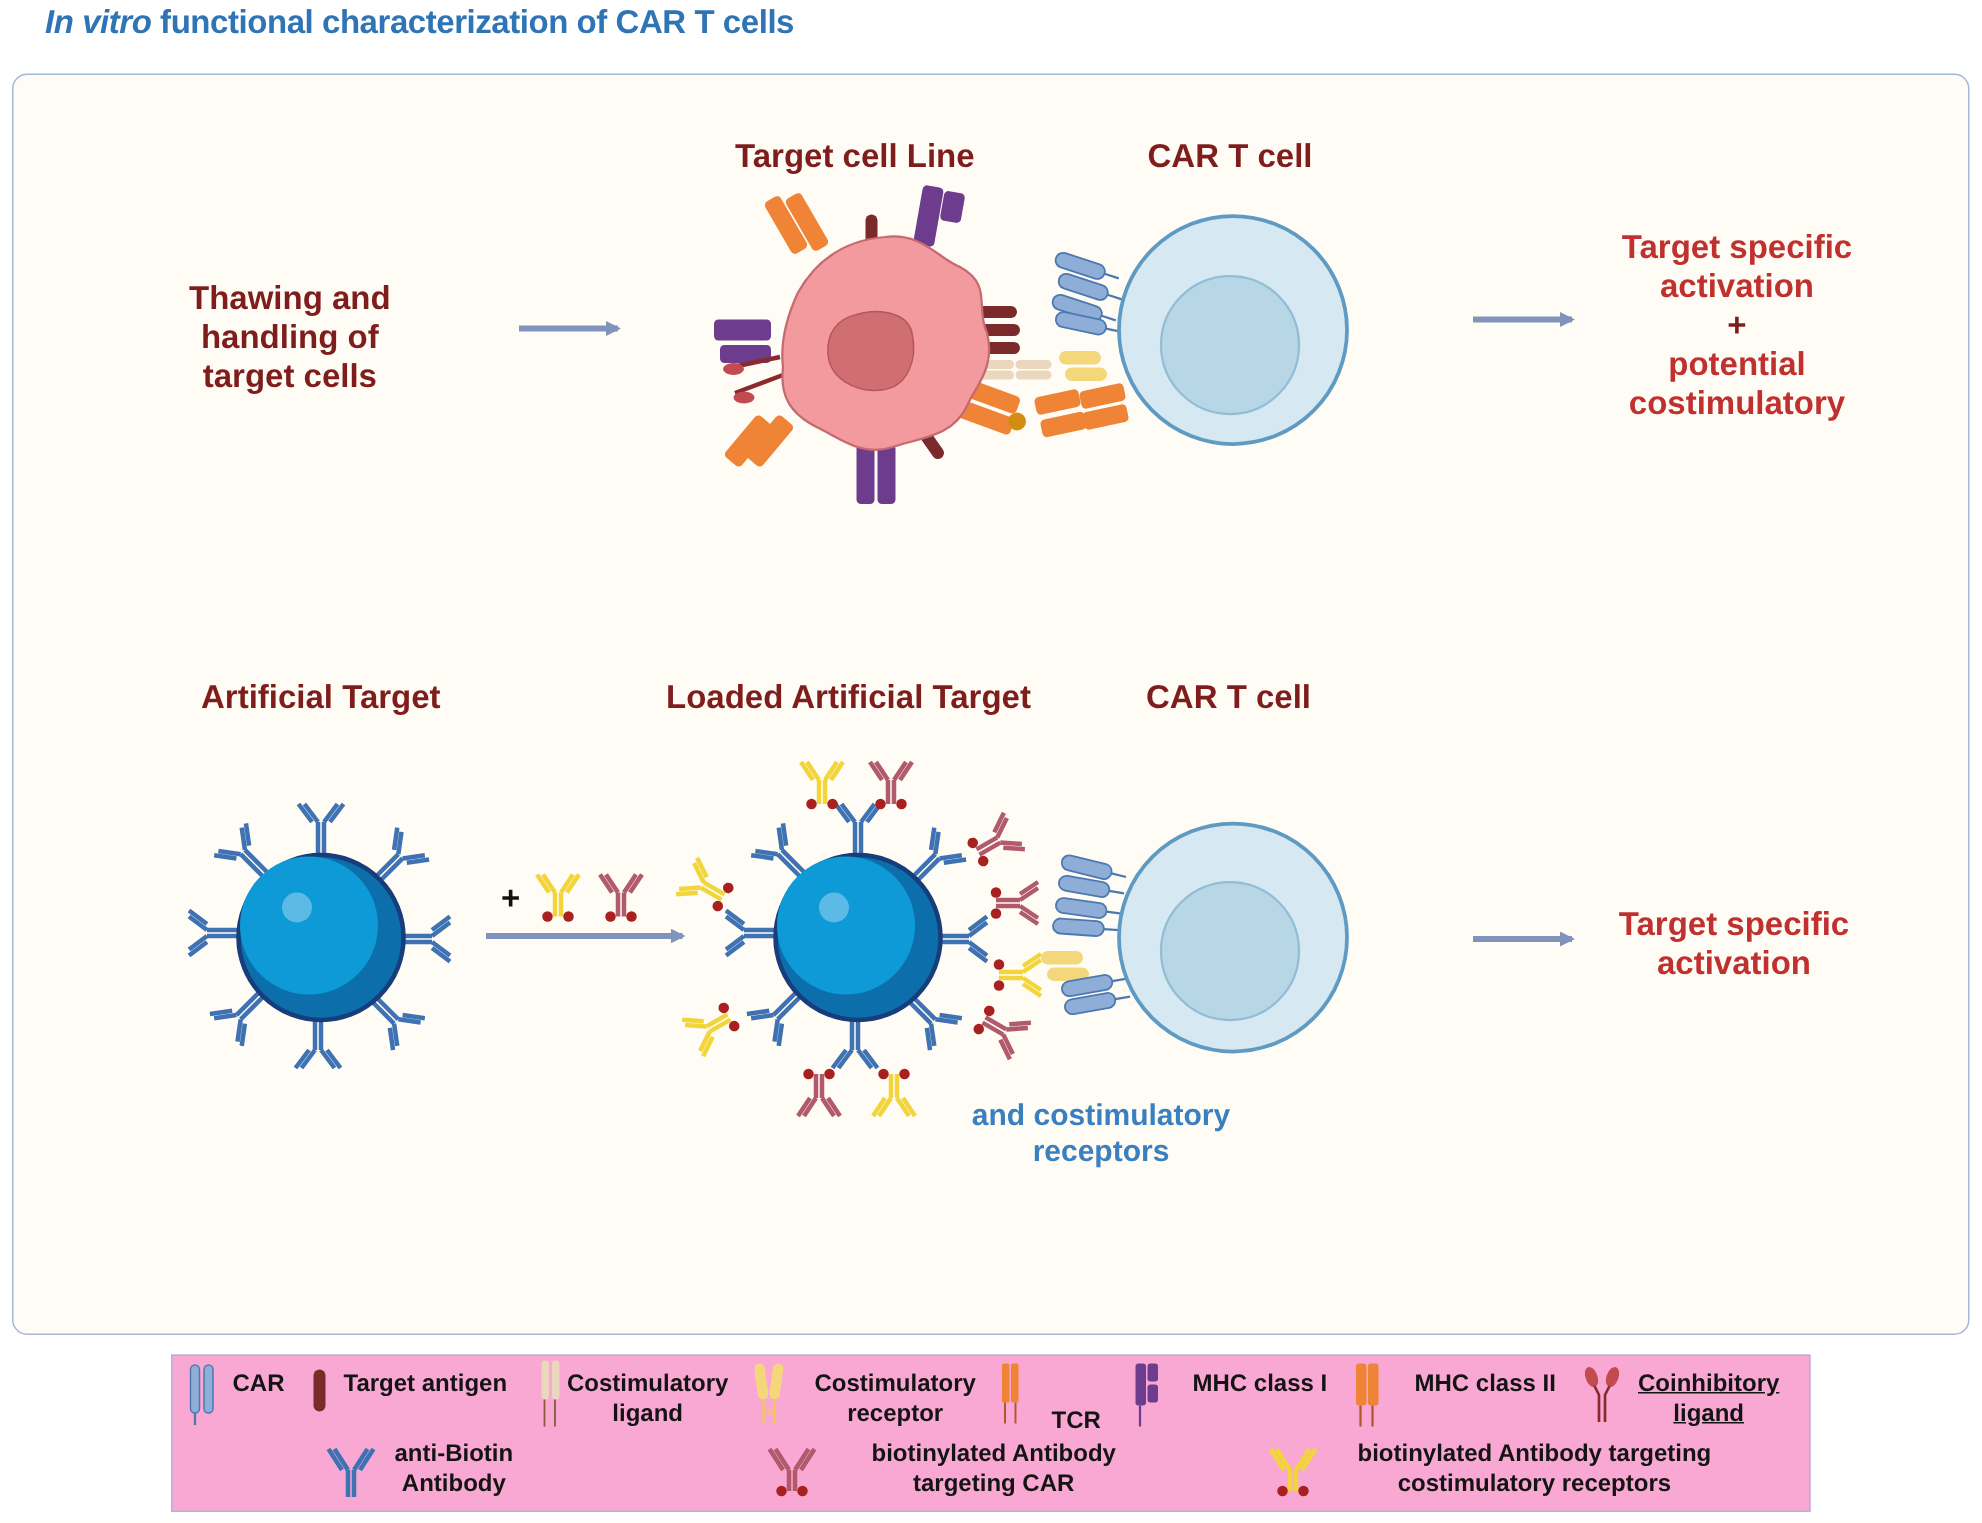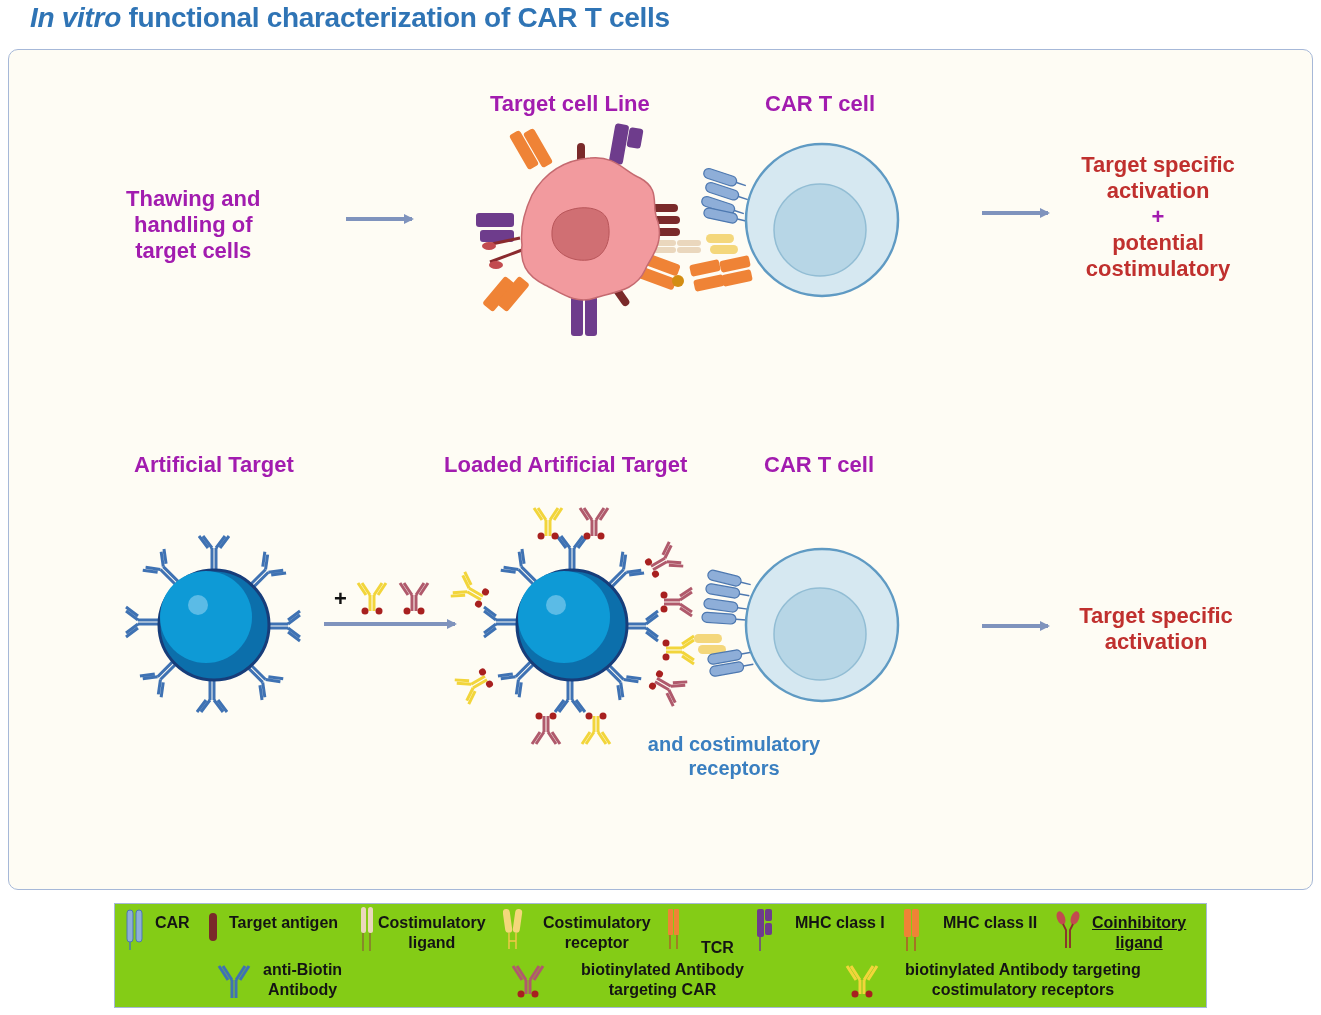--- a/index.html
+++ b/index.html
@@ -1,29 +1,29 @@
 <!DOCTYPE html>
 <html><head>
 <meta charset="utf-8">
 <style>
   html, body { margin:0; padding:0; background:#ffffff; }
   body { width:1321px; height:1015px; position:relative; overflow:hidden;
          font-family:"Liberation Sans", sans-serif; }
-  .title { position:absolute; left:30px; top:2px; font-size:28px; font-weight:bold;
+  .title { position:absolute; left:30px; top:2px; font-size:22px; font-weight:bold;
            color:#2f74b5; letter-spacing:-0.3px; }
   .title i { font-style:italic; }
   .panel { position:absolute; left:8px; top:49px; width:1303px; height:839px;
            background:#fefcf4; border:1.5px solid #a6b8d8; border-radius:10px; }
-  .lbl { position:absolute; font-weight:bold; color:#a21caf; font-size:22px;
+  .lbl { position:absolute; font-weight:bold; color:#7f1d1d; font-size:22px;
          text-align:center; line-height:26px; white-space:nowrap; }
   .red { color:#c0302e; }
   .blue { color:#3a7fc0; font-size:20px; line-height:24px; }
   svg.art { position:absolute; left:0; top:0; }
   .legend { position:absolute; left:114px; top:903px; width:1091px; height:103px;
-            border:1.5px solid #a6b8d8; background:#84cc16; }
+            border:1.5px solid #a6b8d8; background:#f9a8d4; }
   .li { position:absolute; font-size:16px; font-weight:bold; color:#141414;
         line-height:20px; text-align:center; white-space:nowrap; }
   .lic { position:absolute; }
 </style>
 </head>
 <body>
 
 <div class="title"><i>In vitro</i><span> functional characterization of CAR T cells</span></div>
 
 <div class="panel"></div>

